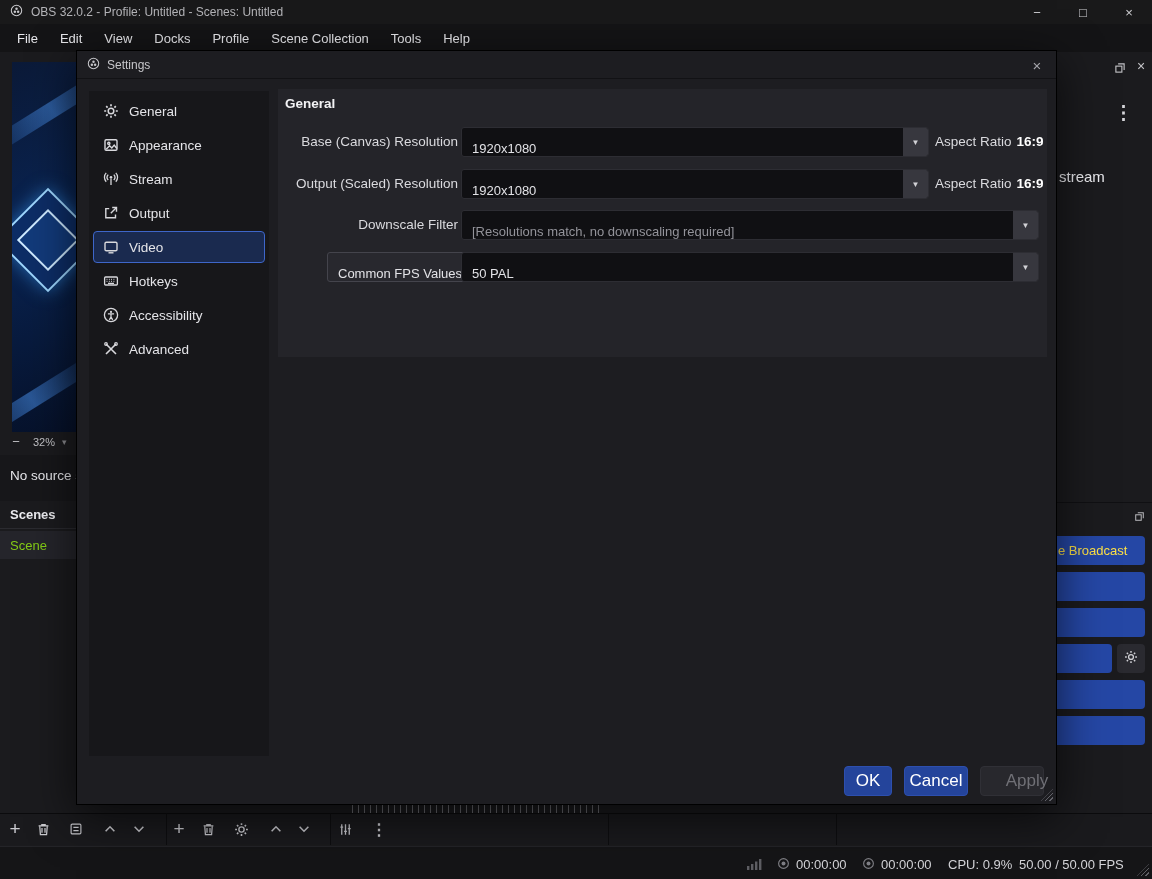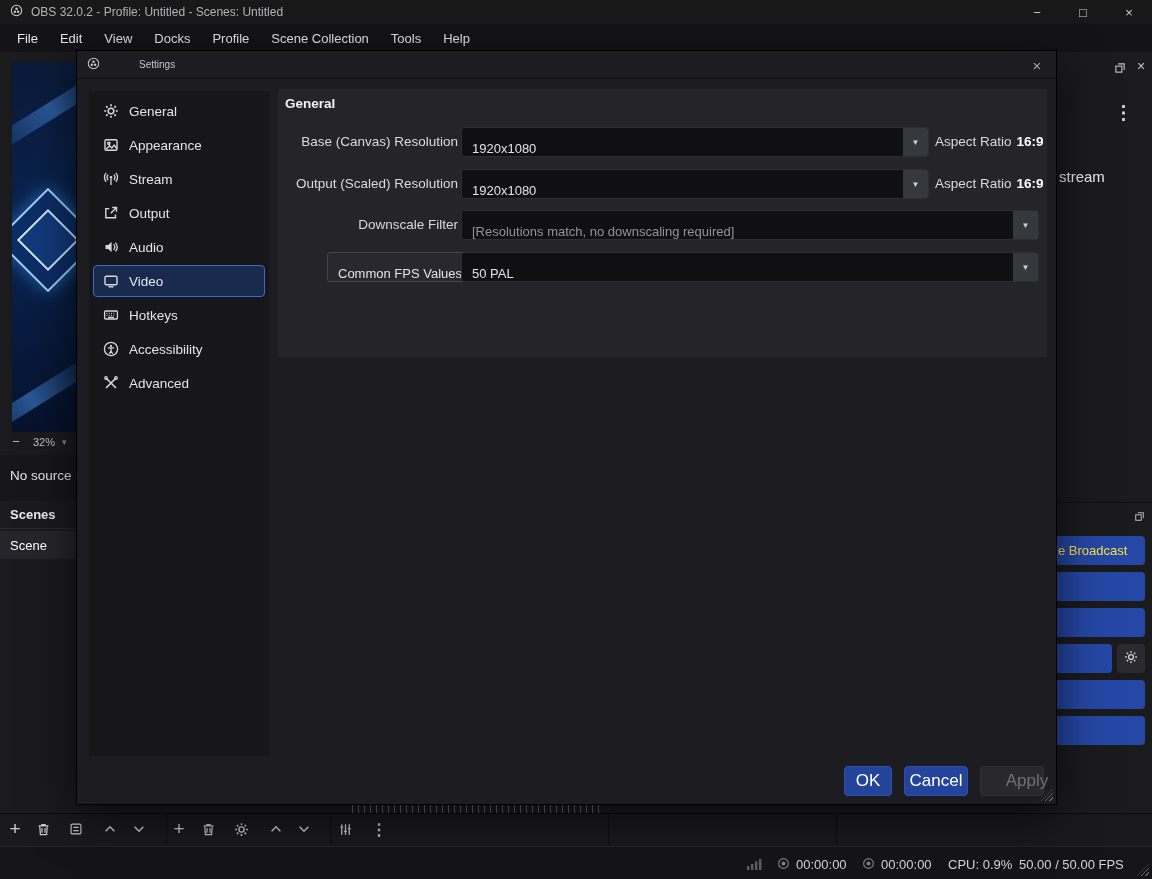--- a/index.html
+++ b/index.html
@@ -31,21 +31,21 @@
   .diamond-inner { position:absolute; left:13px; top:13px; width:44px; height:44px; border:2px solid #cfeaff; background:#123a7a; }
   .zoom-minus { position:absolute; left:8px; top:433px; width:16px; height:16px; display:flex; align-items:center;
                 justify-content:center; color:#c2c2c6; font-size:13px; }
   .zoom-label { position:absolute; left:33px; top:436px; font-size:11px; color:#c2c2c6; }
   .zoom-caret { position:absolute; left:62px; top:437px; font-size:9px; color:#8a8a8e; }
   .nosource-strip { position:absolute; left:0; top:455px; width:76px; height:46px; background:#17171a; }
   .no-source { position:absolute; left:10px; top:468px; font-size:13.5px; color:#e6e6ea; white-space:nowrap; }
   .scenes-header { position:absolute; left:10px; top:507px; font-size:13px; font-weight:bold; color:#ececf0; }
   .scenes-underline { position:absolute; left:0; top:528px; width:76px; height:1px; background:#2b2b30; }
   .scene-row { position:absolute; left:0; top:531px; width:76px; height:28px; background:#25252b;
-               display:flex; align-items:center; padding-left:10px; font-size:13px; color:#ffffff; }
+               display:flex; align-items:center; padding-left:10px; font-size:13px; color:#84cc16; }
 
   
   .right-top-dock { position:absolute; left:1057px; top:52px; width:95px; height:451px; background:#1b1b1e; }
   .right-controls-dock { position:absolute; left:1057px; top:503px; width:95px; height:310px; background:#1b1b1e; }
   .right-divider { position:absolute; left:1057px; top:502px; width:95px; height:1px; background:#101013; }
   .dock-mini-icon { position:absolute; width:16px; height:16px; display:flex; align-items:center; justify-content:center; }
   .dock-close { position:absolute; left:1133px; top:58px; width:16px; height:16px; display:flex; align-items:center;
                 justify-content:center; color:#c6c6ca; font-size:14px; }
   .kebab-right { position:absolute; left:1114px; top:101px; font-size:19px; font-weight:bold; color:#d6d6da; }
   .stream-text { position:absolute; left:1059px; top:168px; font-size:15px; color:#ececf0; }
@@ -71,21 +71,21 @@
   .sb-icon { position:absolute; }
   .grip { position:absolute; right:3px; bottom:3px; width:12px; height:12px;
           background:repeating-linear-gradient(315deg,transparent 0 2px,#606066 2px 3px);
           clip-path:polygon(100% 0,100% 100%,0 100%); }
 
   
   .dialog { position:absolute; left:76px; top:50px; width:981px; height:755px; background:#1d1d21;
             border:1px solid #000; box-shadow:0 12px 44px rgba(0,0,0,.65); z-index:30; }
   .dlg-header { position:relative; height:28px; display:flex; align-items:center; gap:7px; padding-left:10px;
                 border-bottom:1px solid #121215; }
-  .dlg-title { font-size:10px; color:#c6c6ca;margin-left:32px; }
+  .dlg-title { font-size:12px; color:#c6c6ca; }
   .dlg-close { position:absolute; right:8px; top:4px; width:22px; height:20px; display:flex; align-items:center;
                justify-content:center; color:#a5a5ab; font-size:15px; }
   .dlg-sidebar { position:absolute; left:12px; top:40px; width:180px; height:665px; background:#17171a; padding-top:4px; }
   .side-item { height:32px; margin:0 4px 2px; display:flex; align-items:center; gap:10px; padding-left:9px;
                border-radius:4px; font-size:13.5px; color:#e4e4e8; border:1px solid transparent; }
   .side-item.selected { background:#1a2a4f; border-color:#3e66c9; }
   .side-icon { width:16px; height:16px; display:flex; align-items:center; justify-content:center; }
 
   .dlg-content { position:absolute; left:201px; top:38px; width:769px; height:268px; background:#242429; }
   .content-heading { position:absolute; left:7px; top:7px; font-size:13.5px; font-weight:bold; color:#f2f2f4; }
@@ -339,29 +339,20 @@
       <div class="side-item">
         <span class="side-icon">
           <svg width="16" height="16" viewBox="0 0 16 16" fill="none" stroke="#d8d8dc" stroke-width="1.4">
               <path d="M12.5 9.5v3.3H2.8V3.6h3.4"></path>
               <path d="M9.2 2.5h4.3v4.3"></path>
               <path d="M13.2 2.8L7.8 8.2"></path>
             </svg>
         </span>
         <span>Output</span>
       </div>
-      <div class="side-item">
-        <span class="side-icon">
-          <svg width="16" height="16" viewBox="0 0 16 16">
-              <path d="M2.5 6v4h2.6L8.6 13V3L5.1 6H2.5z" fill="#d8d8dc"></path>
-              <path d="M10.6 5.3a3.6 3.6 0 0 1 0 5.4M12.4 3.6a6.2 6.2 0 0 1 0 8.8" fill="none" stroke="#d8d8dc" stroke-width="1.3"></path>
-            </svg>
-        </span>
-        <span>Audio</span>
-      </div>
       <div class="side-item selected">
         <span class="side-icon">
           <svg width="16" height="16" viewBox="0 0 16 16" fill="none" stroke="#d8d8dc" stroke-width="1.4">
               <rect x="2" y="3.2" width="12" height="8.6" rx="1.4"></rect>
               <path d="M5.5 13.8h5"></path>
             </svg>
         </span>
         <span>Video</span>
       </div>
       <div class="side-item">

